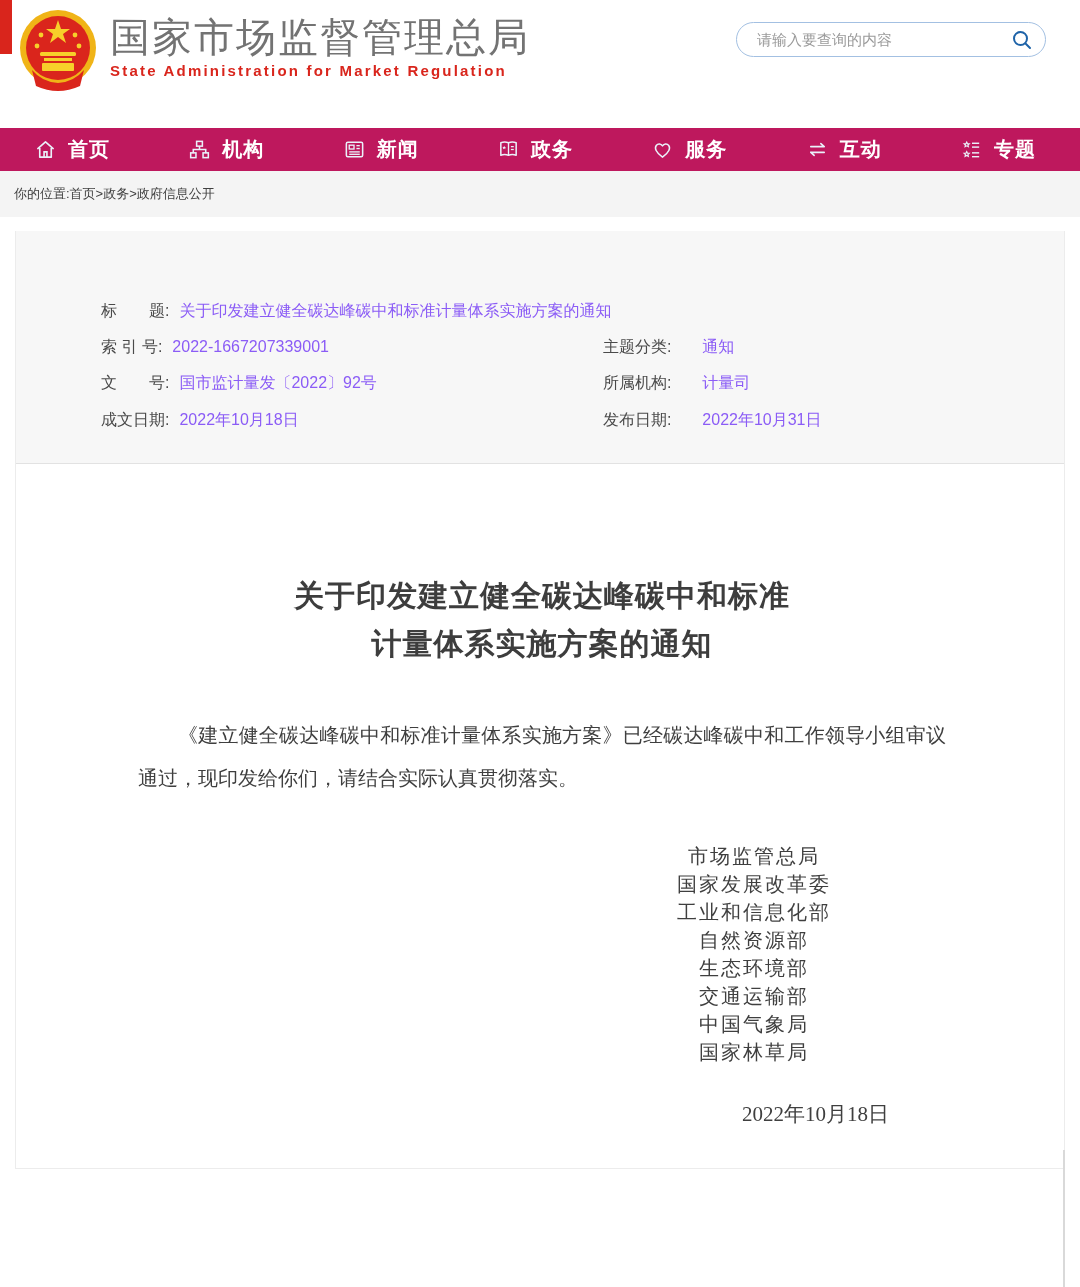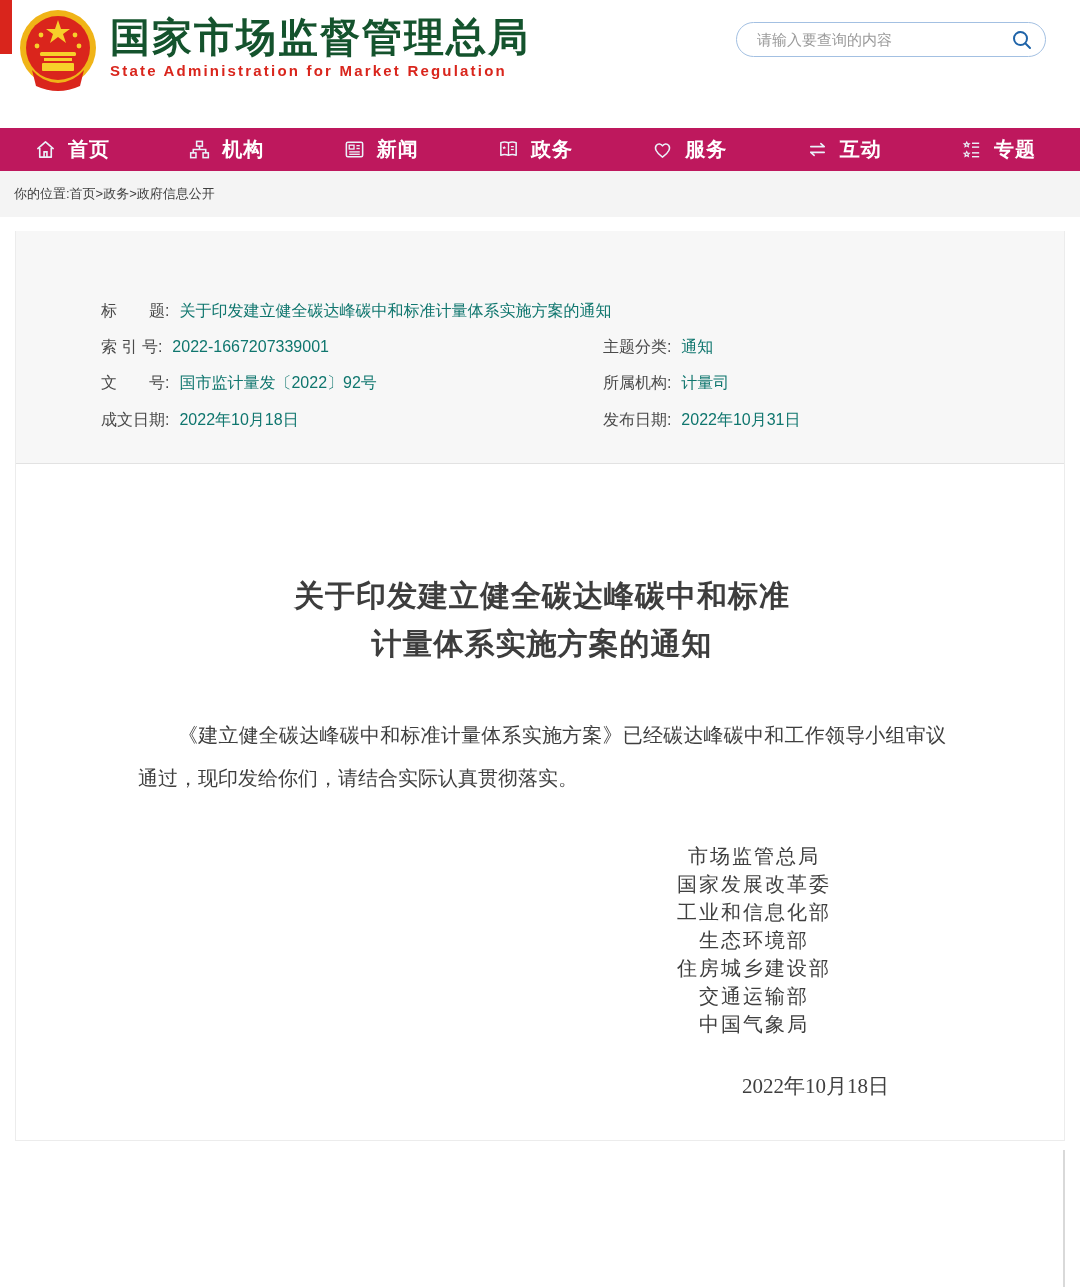--- a/index.html
+++ b/index.html
@@ -7,21 +7,21 @@
     width:1080px; height:1287px; overflow:hidden;
     background:#ffffff;
     font-family:"Liberation Sans", sans-serif;
   }
   
   .header { position:relative; height:128px; background:#fff; }
   .corner-strip { position:absolute; left:0; top:0; width:12px; height:54px; background:#d9251c; }
   .logo-row { display:flex; align-items:flex-start; padding:8px 0 0 18px; }
   .emblem { width:80px; height:84px; flex:0 0 auto; }
   .titles { margin-left:12px; padding-top:6px; }
-  .site-title { color:#14532d; font-size:40px; font-weight:bold; letter-spacing:2px; line-height:1.15; }
+  .site-title { color:#737373; font-size:40px; font-weight:normal; letter-spacing:2px; line-height:1.15; }
   .site-subtitle { color:#d9251c; font-size:15px; font-weight:bold; letter-spacing:2.2px; margin-top:2px; }
   .search-box {
     position:absolute; right:34px; top:22px; width:310px; height:35px;
     border:1px solid #a3c0e2; border-radius:18px; background:#fff;
     display:flex; align-items:center; box-sizing:border-box; padding:0 12px 0 18px;
   }
   .search-box input {
     flex:1; border:none; outline:none; background:transparent;
     font-size:15px; color:#333; font-family:"Liberation Sans", sans-serif;
   }
@@ -42,23 +42,23 @@
     height:46px; background:#f4f4f4; display:flex; align-items:center;
     padding-left:14px; font-size:13px; color:#404040;
   }
 
   
   .container { margin:14px 15px 0 15px; border:1px solid #ececec; border-top:none; }
 
   .meta { background:#f7f7f7; padding:70px 0 34px 0; border-bottom:1px solid #e2e2e2; }
   .meta-row { display:flex; margin-bottom:17px; font-size:16px; line-height:1.2; }
   .m-left { width:56%; box-sizing:border-box; padding-left:85px; display:flex; }
-  .m-right { flex:1; display:flex; }
+  .m-right { flex:1; display:flex;gap:21px; }
   .m-label { color:#4a4a4a; white-space:pre; }
-  .m-value { color:#0f766e; margin-left:10px; }
+  .m-value { color:#8b5cf6; margin-left:10px; }
 
   .doc { background:#ffffff; padding:108px 118px 40px 122px; }
   .doc-title {
     text-align:center; font-size:30px; font-weight:bold; color:#3d3d3d;
     line-height:1.6; letter-spacing:1px;
   }
   .doc-body { margin-top:46px; font-family:"Liberation Serif", serif; color:#3f3f3f; }
   .para1 { font-size:20px; line-height:27px; text-align:justify; }
   .para2 { font-size:20px; line-height:43px; text-indent:2em; text-align:justify; margin-top:14px; }
   .signatures {
@@ -216,24 +216,25 @@
     <div class="doc-title">
       <div>关于印发建立健全碳达峰碳中和标准</div>
       <div>计量体系实施方案的通知</div>
     </div>
     <div class="doc-body">
       <p class="para2" style="margin-bottom:0;">《建立健全碳达峰碳中和标准计量体系实施方案》已经碳达峰碳中和工作领导小组审议通过，现印发给你们，请结合实际认真贯彻落实。</p>
       <div class="signatures">
         <div>市场监管总局</div>
         <div>国家发展改革委</div>
         <div>工业和信息化部</div>
+        <div>自然资源部</div>
         <div>生态环境部</div>
-        <div>住房城乡建设部</div>
         <div>交通运输部</div>
         <div>中国气象局</div>
+        <div>国家林草局</div>
       </div>
       <div class="doc-date">2022年10月18日</div>
     </div>
   </div>
 
 </div>
 
 <div class="scroll-line"></div>
 
 </body></html>

